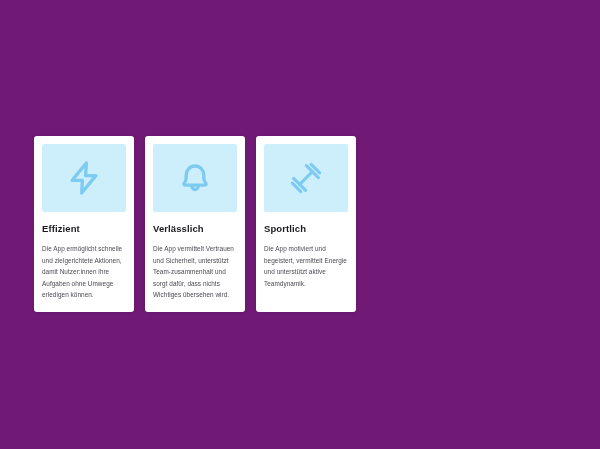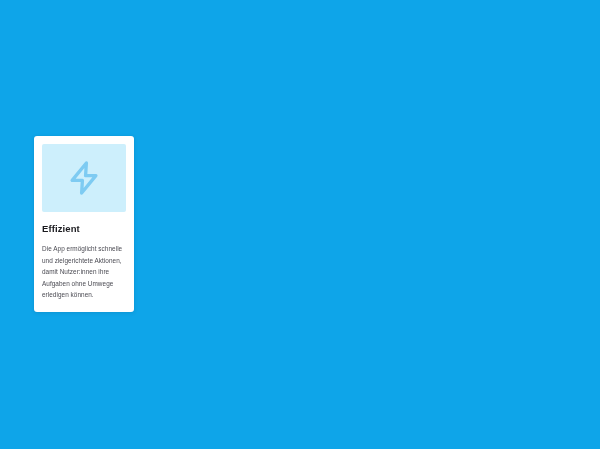--- a/index.html
+++ b/index.html
@@ -13,21 +13,21 @@
     font-family: "Liberation Sans", sans-serif;
     overflow: hidden;
   }
 
   #feature-section {
     position: absolute;
     left: 0;
     top: 0;
     width: 600px;
     height: 449px;
-    background: #0ea5e9;
+    background: #701a75;
     text-decoration: underline;
   }
 
   #card-row {
     position: absolute;
     left: 34px;
     top: 136px;
     display: flex;
     gap: 11px;
     align-items: stretch;
@@ -89,17 +89,42 @@
       <div class="icon-tile">
         <svg width="38" height="38" viewBox="0 0 24 24" fill="none" stroke="#7ecbf2" stroke-width="2.1" stroke-linecap="round" stroke-linejoin="round">
           <polygon points="13.5,2.5 4.5,13.5 11,13.5 10.5,21.5 19.5,10.5 13,10.5"></polygon>
         </svg>
       </div>
       <div class="card-title">Effizient</div>
       <div class="card-body">Die App ermöglicht schnelle und zielgerichtete Aktionen, damit Nutzer:innen ihre Aufgaben ohne Umwege erledigen können.</div>
     </div>
 
 
+    <div class="feature-card">
+      <div class="icon-tile">
+        <svg width="38" height="38" viewBox="0 0 24 24" fill="none" stroke="#7ecbf2" stroke-width="2.1" stroke-linecap="round" stroke-linejoin="round">
+          <path d="M18.3 16.5 H5.7 C5.0 16.5 4.7 15.7 5.2 15.2 C6.0 14.4 6.4 13.3 6.4 12.2 V10.2 C6.4 7.0 8.9 4.4 12 4.4 C15.1 4.4 17.6 7.0 17.6 10.2 V12.2 C17.6 13.3 18.0 14.4 18.8 15.2 C19.3 15.7 19.0 16.5 18.3 16.5 Z"></path>
+          <path d="M9.9 16.9 C9.9 18.2 10.8 19.3 12 19.3 C13.2 19.3 14.1 18.2 14.1 16.9"></path>
+        </svg>
+      </div>
+      <div class="card-title">Verlässlich</div>
+      <div class="card-body">Die App vermittelt Vertrauen und Sicherheit, unterstützt Team-zusammenhalt und sorgt dafür, dass nichts Wichtiges übersehen wird.</div>
+    </div>
 
 
+    <div class="feature-card">
+      <div class="icon-tile">
+        <svg width="40" height="40" viewBox="0 0 24 24" fill="none" stroke="#7ecbf2" stroke-width="1.9" stroke-linecap="round" stroke-linejoin="round">
+          <g transform="rotate(-45 12 12)">
+            <path d="M4.0 8.4 V15.6"></path>
+            <path d="M6.6 6.9 V17.1"></path>
+            <path d="M17.4 6.9 V17.1"></path>
+            <path d="M20.0 8.4 V15.6"></path>
+            <path d="M6.6 12 H17.4"></path>
+          </g>
+        </svg>
+      </div>
+      <div class="card-title">Sportlich</div>
+      <div class="card-body">Die App motiviert und begeistert, vermittelt Energie und unterstützt aktive Teamdynamik.</div>
+    </div>
 
   </div>
 </div>
 
 </body></html>

